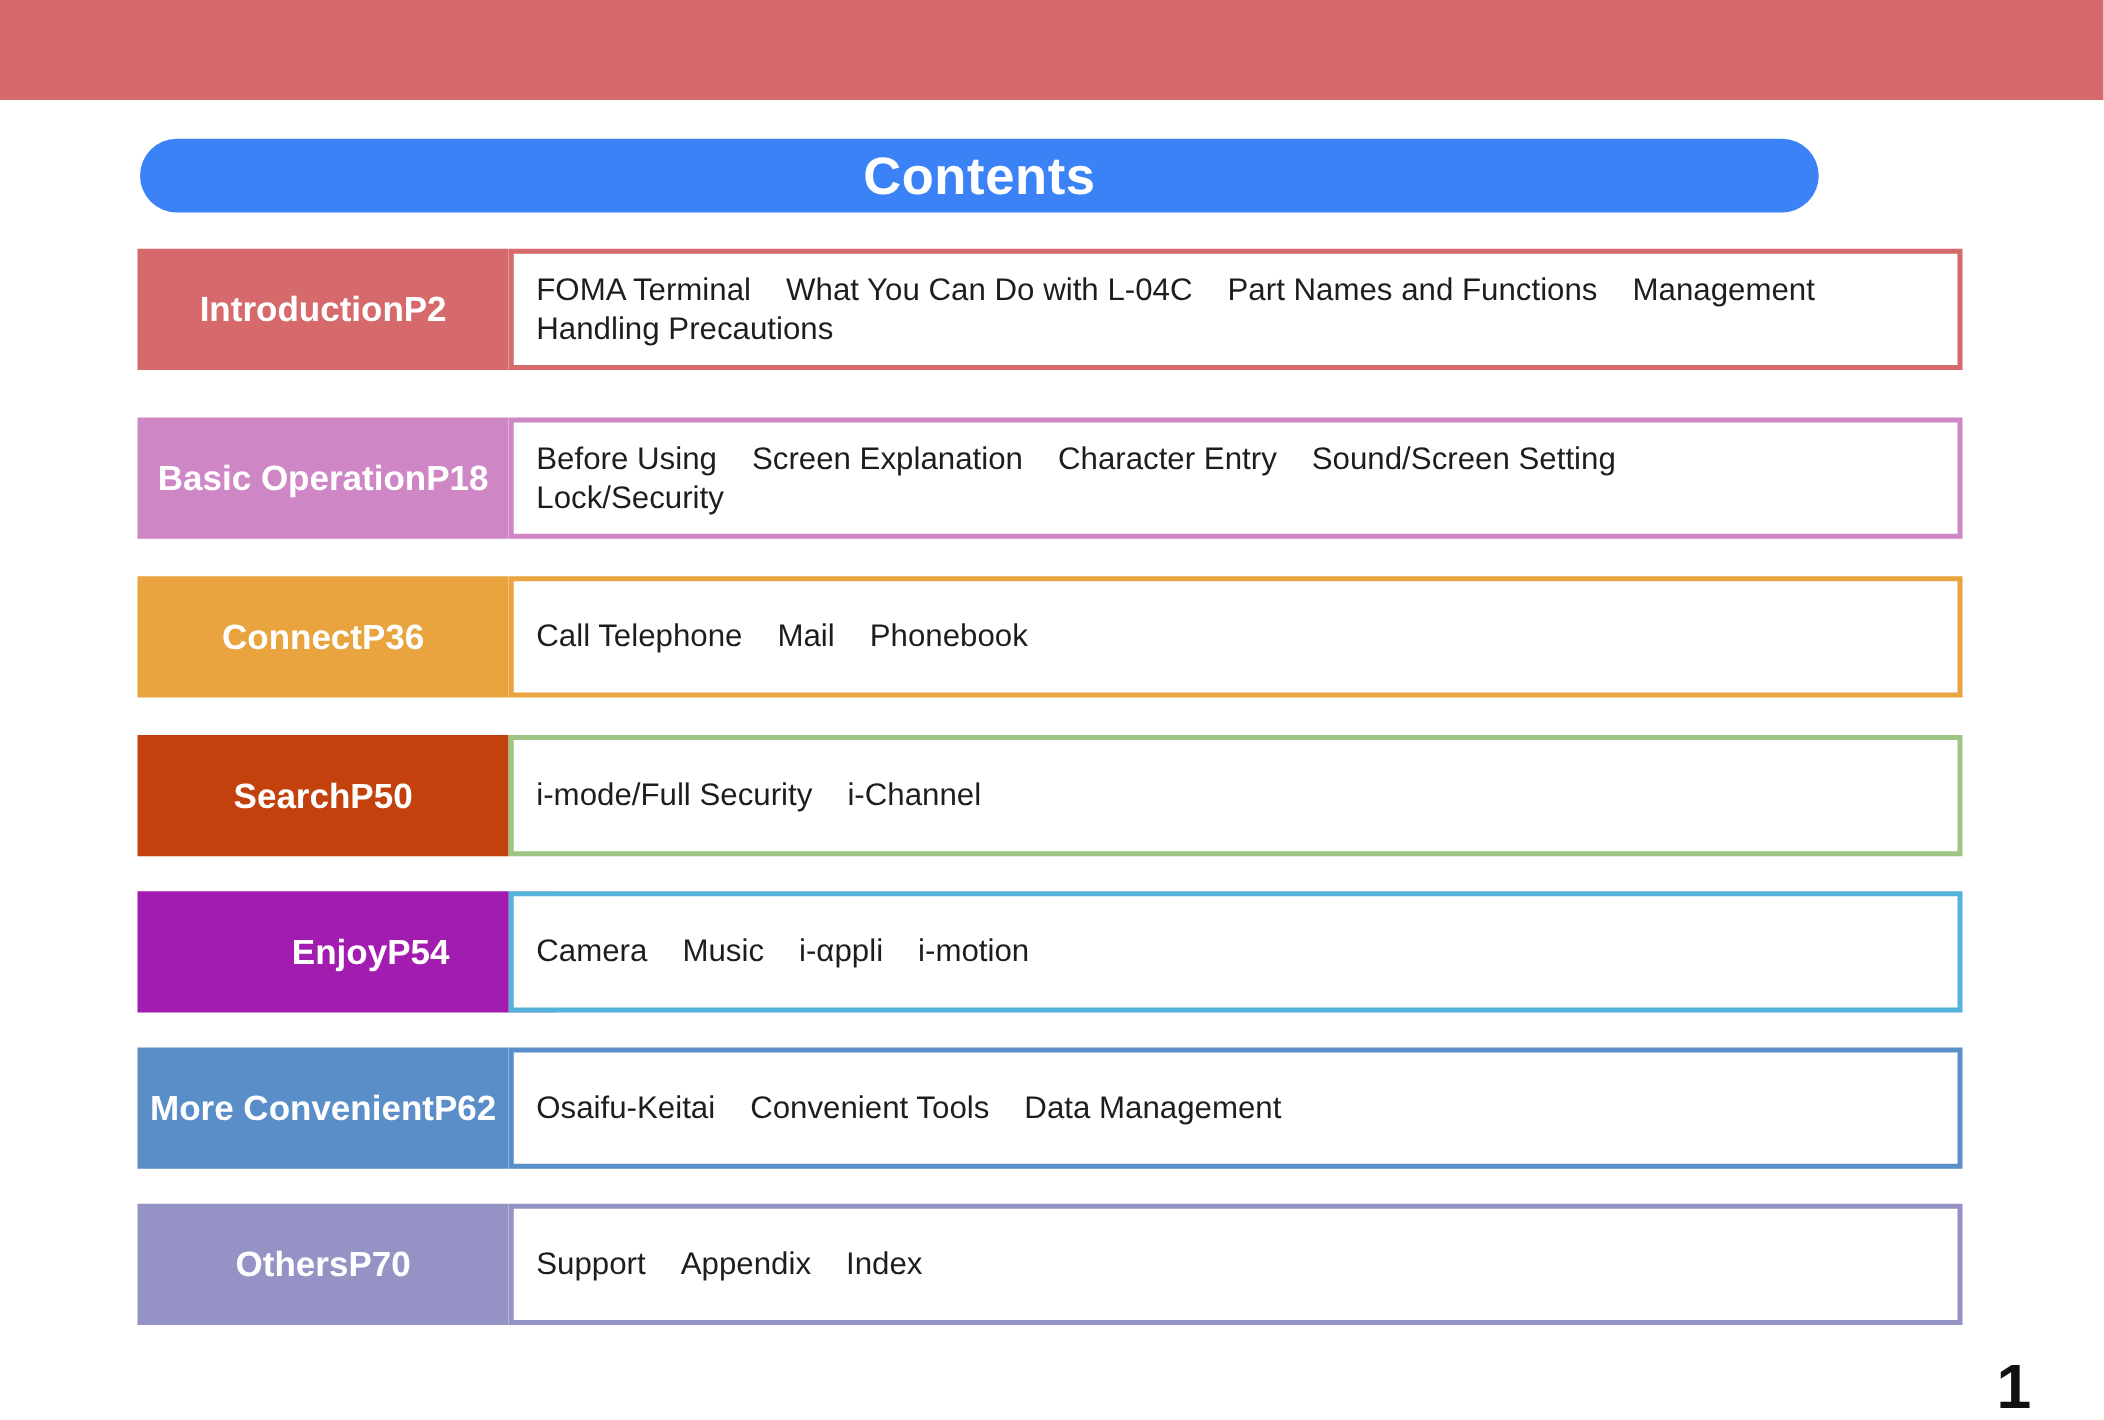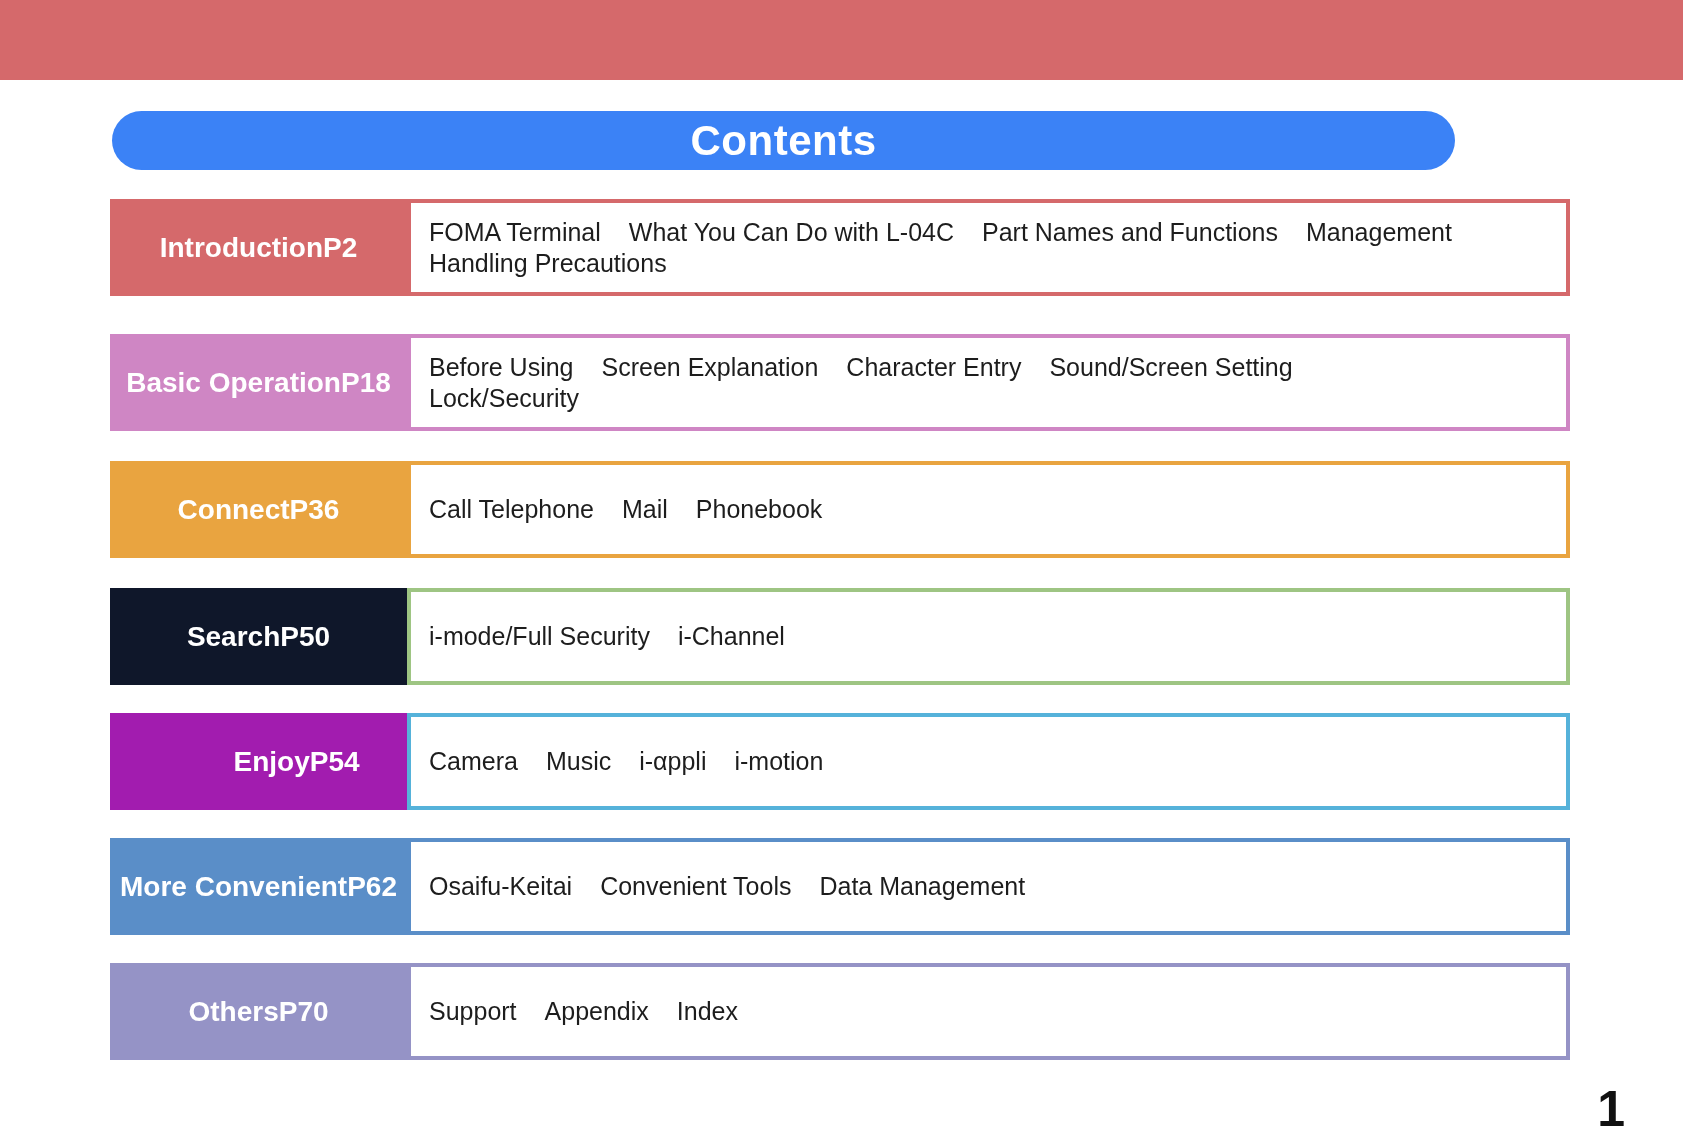--- a/index.html
+++ b/index.html
@@ -102,21 +102,21 @@
     </div>
     <div class="row-content" style="border-color: rgb(233, 164, 64);">
           <div class="line">
             <span class="item">Call Telephone</span>
             <span class="item">Mail</span>
             <span class="item">Phonebook</span>
           </div>
         </div>
   </div>
       <div class="row" style="top: 588px;">
-    <div class="row-label" style="background: #0f172a; text-align: right;">
+    <div class="row-label" style="background: #c2410c; text-align: right;">
       <span>Search</span>
       <span>P50</span>
     </div>
     <div class="row-content" style="border-color: rgb(158, 197, 131);">
           <div class="line">
             <span class="item">i-mode/Full Security</span>
             <span class="item">i-Channel</span>
           </div>
         </div>
   </div>

